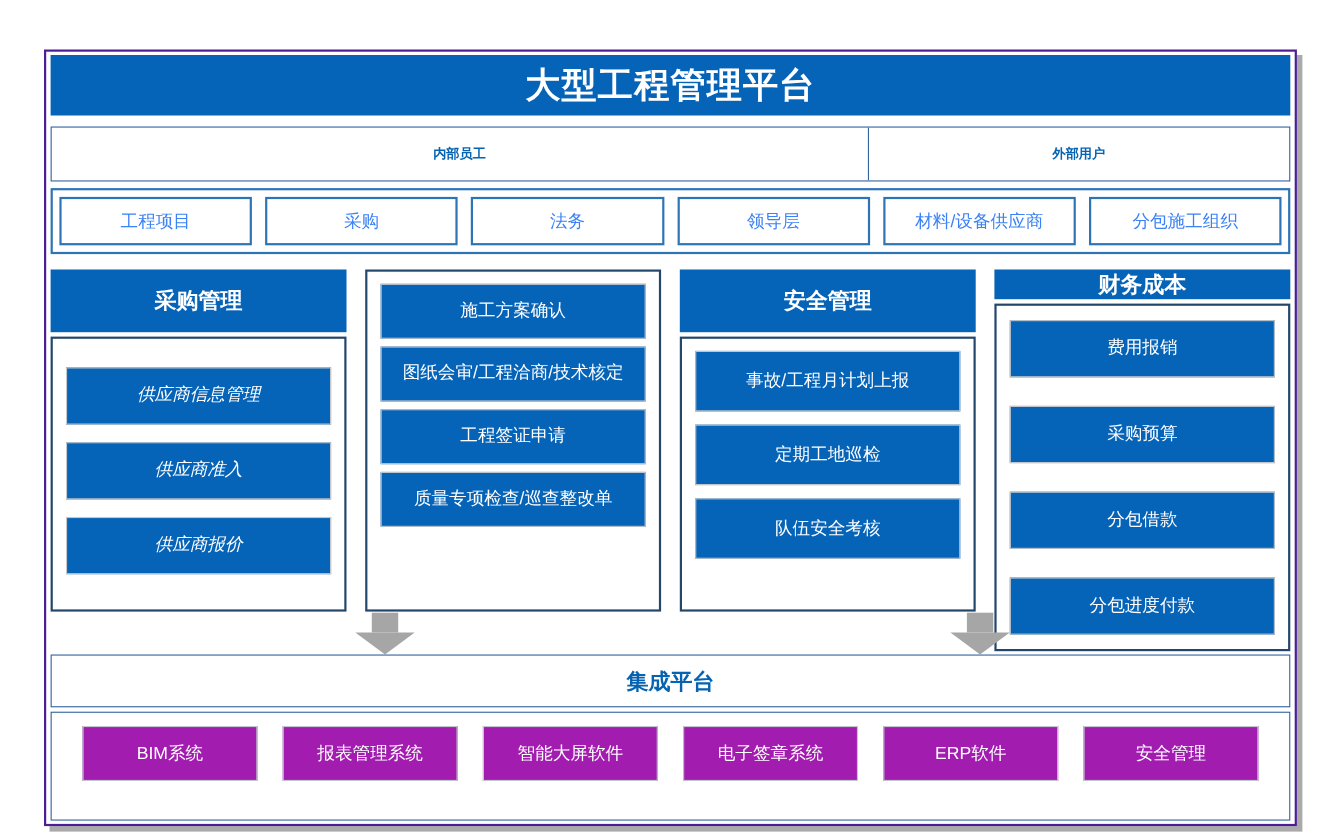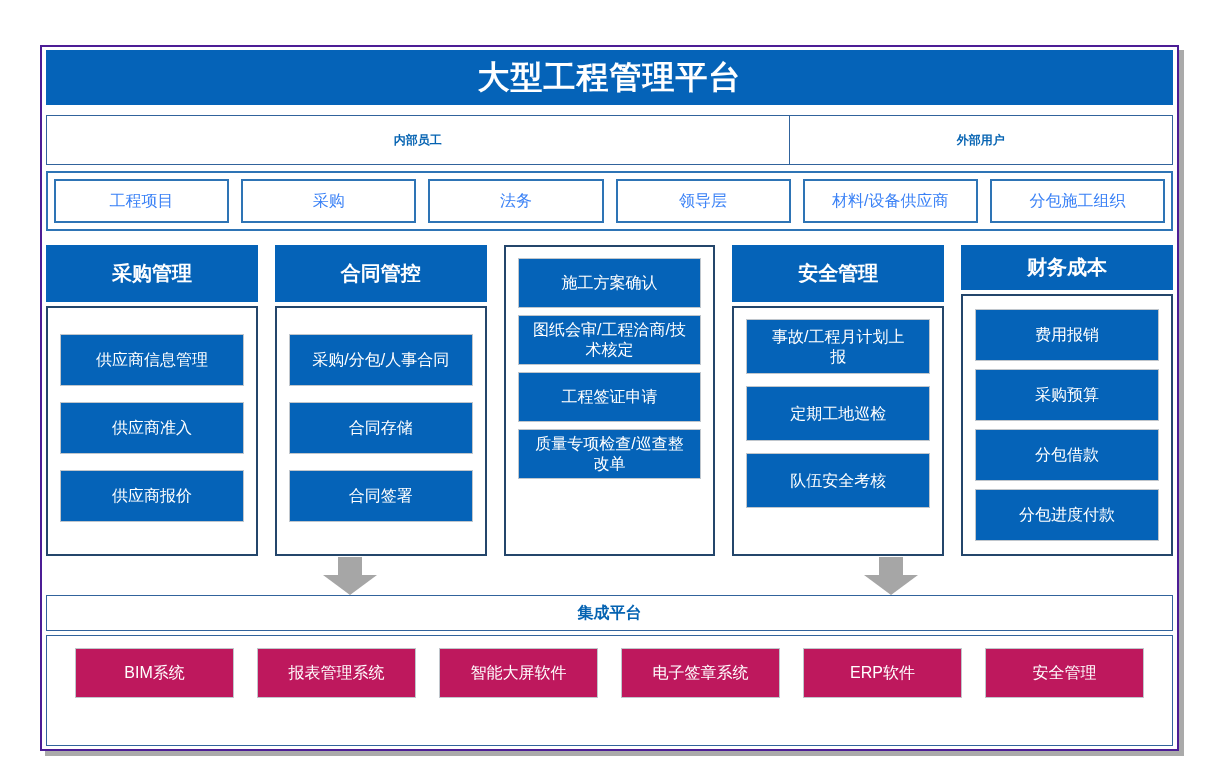--- a/index.html
+++ b/index.html
@@ -43,48 +43,48 @@
   }
   .col-body {
     flex:1; border:2px solid #24466b; background:#ffffff;
     display:flex; flex-direction:column;
   }
   .item-box {
     background:#0563b8; border:1px solid #c0c6cc; color:#ffffff;
     font-size:16px; line-height:1.25; display:flex; align-items:center;
     justify-content:center; text-align:center; flex:0 0 auto;
   }
-  .body-a { padding:26px 12px; gap:16px; }
+  .body-a { padding:26px 12px; gap:16px;font-style:italic; }
   .body-a .item-box { min-height:52px; padding:4px 6px; }
   .body-b { padding:11px 12px; gap:7px; }
   .body-b .item-box { min-height:50px; padding:4px 10px; }
   .body-c { padding:11px 12px; gap:12px; }
   .body-c .item-box { min-height:55px; padding:4px 18px; }
-  .body-d { padding:13px 12px; gap:8px; }
+  .body-d { padding:13px 12px; gap:26px; }
   .body-d .item-box { min-height:52px; padding:4px 8px; }
   .arrows-row { height:39px; position:relative; }
   .arrow { position:absolute; top:1px; transform:translateX(-50%); }
   .arrow .stem { width:24px; height:18px; background:#a6a6a6; margin:0 auto; }
   .arrow .head {
     width:0; height:0; border-left:27px solid transparent;
     border-right:27px solid transparent; border-top:20px solid #a6a6a6;
   }
   .arrow.a1 { left:27%; }
   .arrow.a2 { left:75%; }
   .integration-bar {
-    height:36px; border:1px solid #31639c; color:#0563b2; font-size:16px;
+    height:48px; border:1px solid #31639c; color:#0563b2; font-size:20px;
     font-weight:bold; display:flex; align-items:center; justify-content:center;
     margin-bottom:4px;
   }
   .systems-row {
     flex:1; border:1px solid #31639c; display:flex; gap:23px;
     padding:12px 28px 30px;
   }
   .system-box {
-    flex:1; background:#be185d; border:1px solid #c0c6cc; color:#ffffff;
+    flex:1; background:#a21caf; border:1px solid #c0c6cc; color:#ffffff;
     font-size:16px; display:flex; align-items:center; justify-content:center;
     text-align:center; max-height:50px;
   }
 </style>
 </head>
 <body>
 
 <div class="board">
 
   <div class="banner">大型工程管理平台</div>
@@ -111,28 +111,20 @@
 
     <div class="col">
       <div class="col-header">采购管理</div>
       <div class="col-body body-a">
         <div class="item-box">供应商信息管理</div>
         <div class="item-box">供应商准入</div>
         <div class="item-box">供应商报价</div>
       </div>
     </div>
 
-    <div class="col">
-      <div class="col-header">合同管控</div>
-      <div class="col-body body-a">
-        <div class="item-box">采购/分包/人事合同</div>
-        <div class="item-box">合同存储</div>
-        <div class="item-box">合同签署</div>
-      </div>
-    </div>
 
     <div class="col">
       <div class="col-body body-b">
         <div class="item-box">施工方案确认</div>
         <div class="item-box">图纸会审/工程洽商/技术核定</div>
         <div class="item-box">工程签证申请</div>
         <div class="item-box">质量专项检查/巡查整改单</div>
       </div>
     </div>
 

